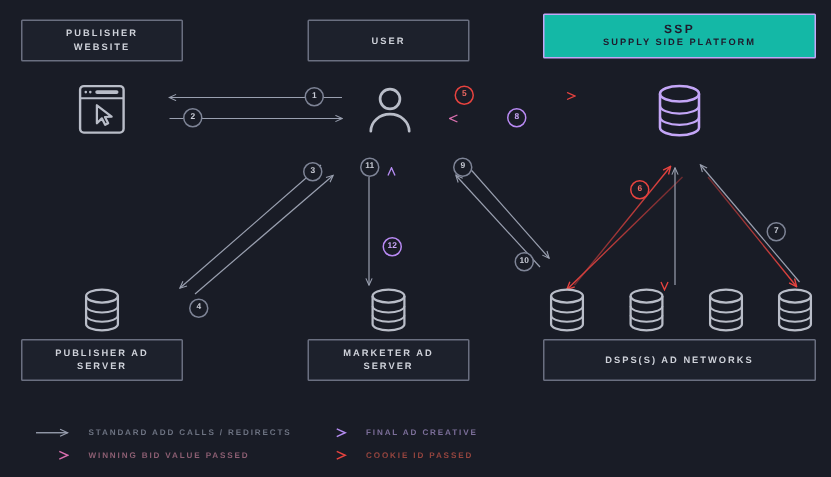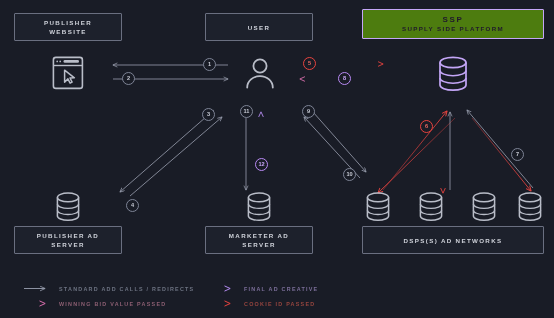--- a/index.html
+++ b/index.html
@@ -31,21 +31,21 @@
     justify-content: center;
     color: #cfd2da;
     font-size: 6.2px;
     letter-spacing: 1.35px;
     font-weight: 700;
     line-height: 9px;
     text-align: center;
     border-radius: 1px;
   }
   .labelbox.accent {
-    background: #4d7c0f;
+    background: #14b8a6;
     border-color: #c4a6f7;
     color: #201a2c;
   }
   .labelbox .l1 { display:block; }
   .labelbox .l2 { display:block; }
   .labelbox.accent .l1 { font-size: 8px; letter-spacing: 1.6px; }
   .labelbox.accent .l2 { font-size: 6.2px; letter-spacing: 1.3px; }
 
   
   .icon-wrap { position: absolute; }

